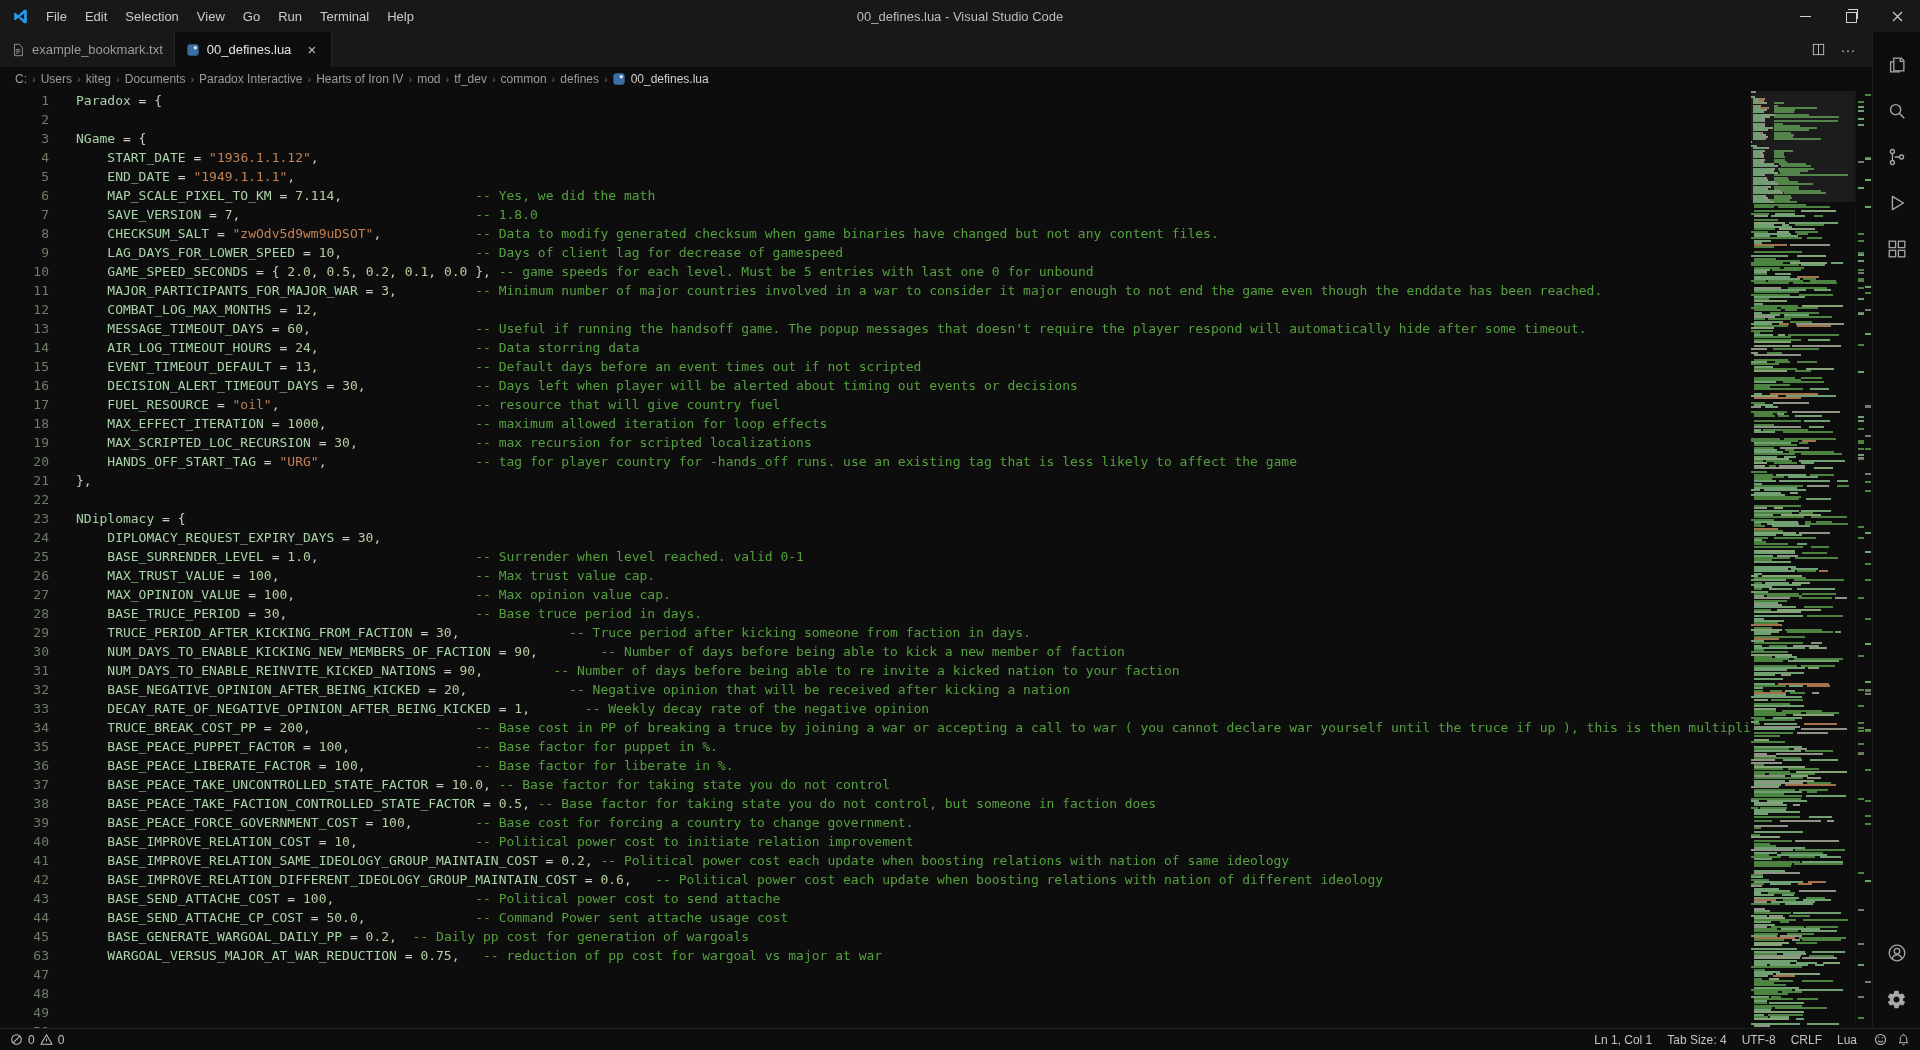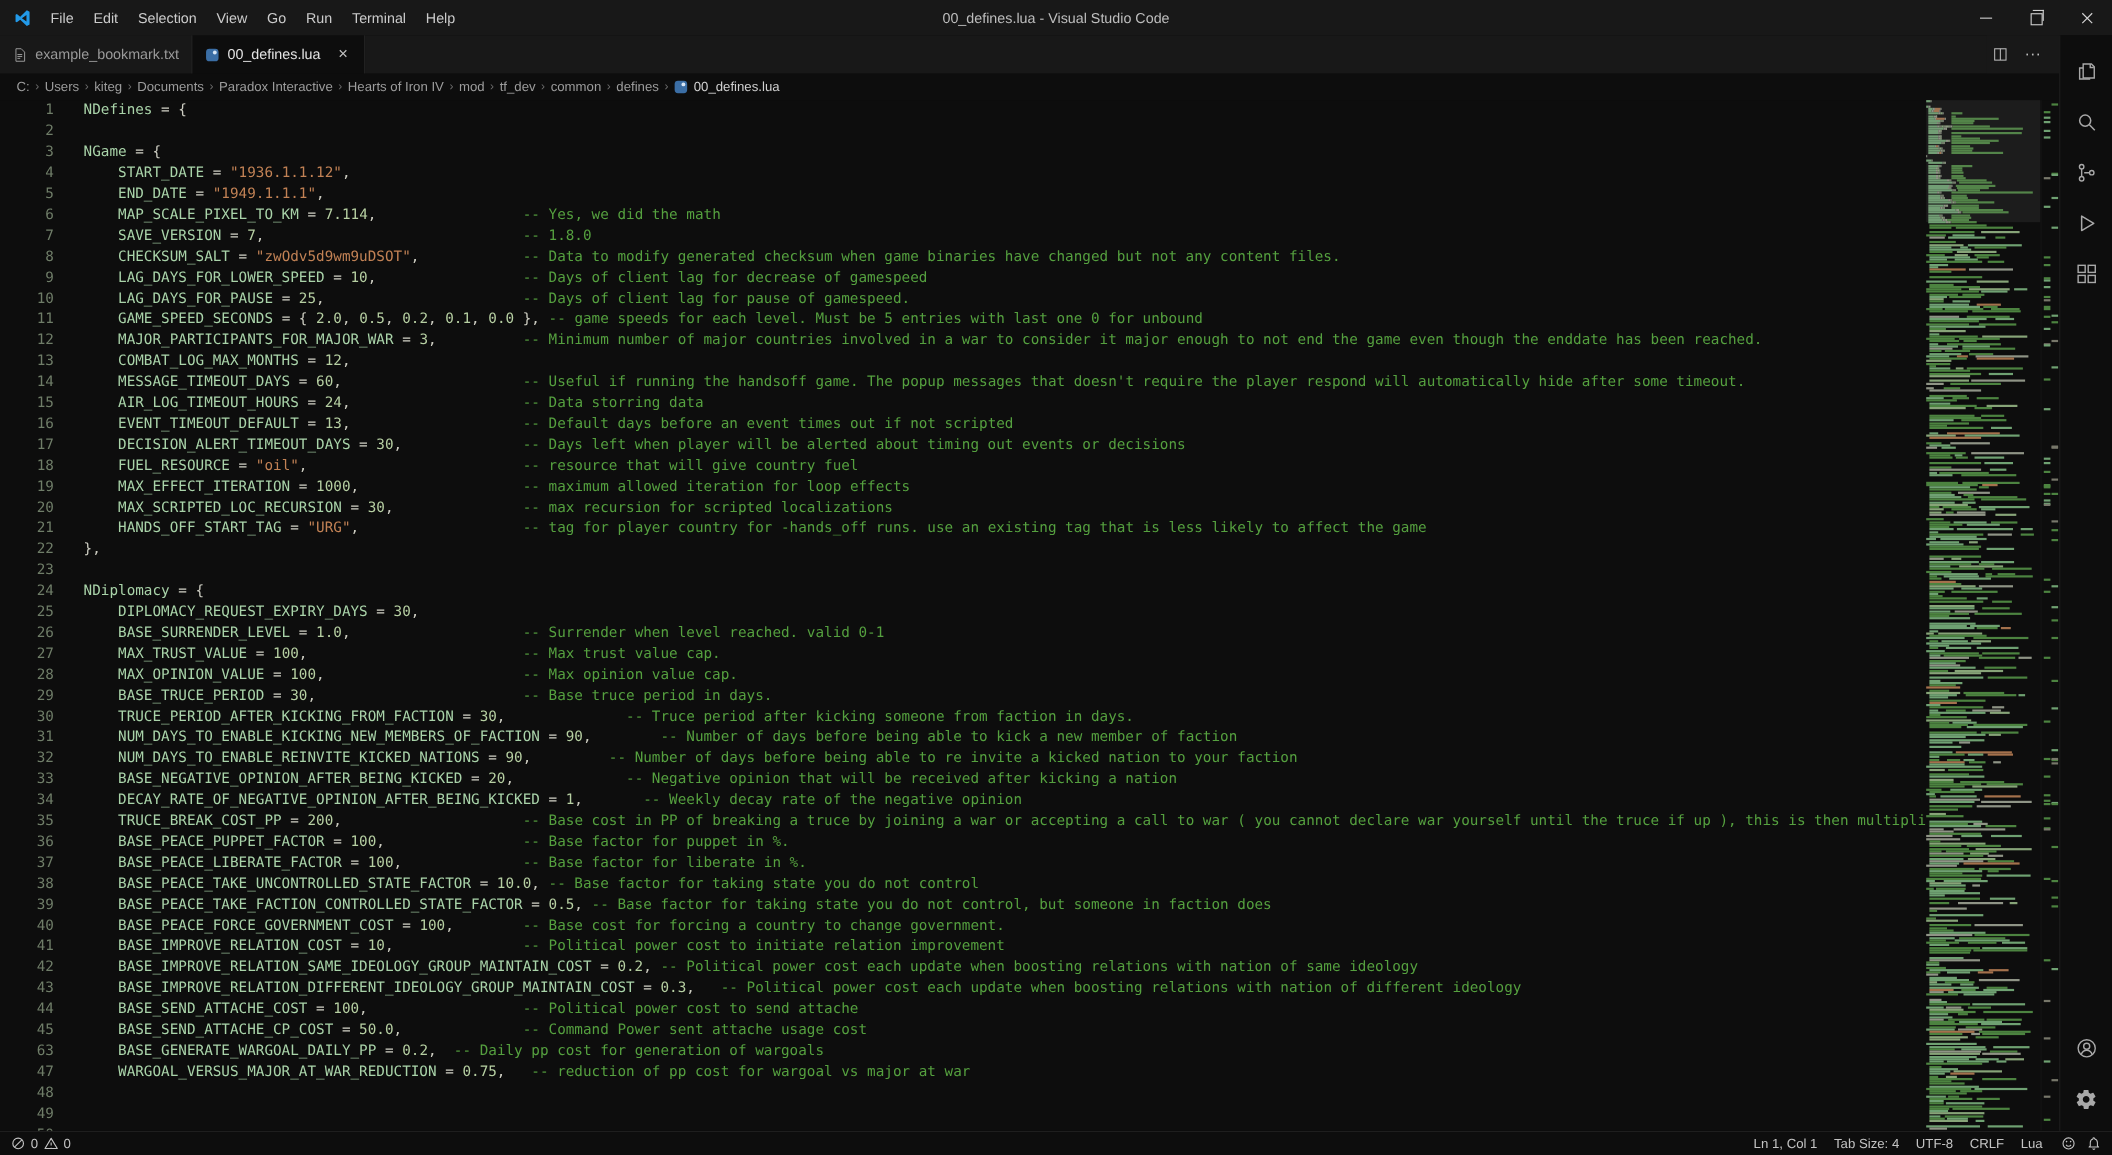--- a/index.html
+++ b/index.html
@@ -218,30 +218,29 @@
           <div class="ln">43</div>
           <div class="ln">44</div>
           <div class="ln">45</div>
           <div class="ln">63</div>
           <div class="ln">47</div>
           <div class="ln">48</div>
           <div class="ln">49</div>
           <div class="ln">50</div>
         </div>
       <div class="code-area">
-          <div class="code-line"><span class="tk-v">NDefines</span><span class="tk-p"> = {</span></div>
+          <div class="code-line"><span class="tk-v">Paradox</span><span class="tk-p"> = {</span></div>
           <div class="code-line"></div>
           <div class="code-line"><span class="tk-v">NGame</span><span class="tk-p"> = {</span></div>
           <div class="code-line">    <span class="tk-v">START_DATE</span><span class="tk-p"> = </span><span class="tk-s">"1936.1.1.12"</span><span class="tk-p">,</span></div>
           <div class="code-line">    <span class="tk-v">END_DATE</span><span class="tk-p"> = </span><span class="tk-s">"1949.1.1.1"</span><span class="tk-p">,</span></div>
           <div class="code-line">    <span class="tk-v">MAP_SCALE_PIXEL_TO_KM</span><span class="tk-p"> = </span><span class="tk-n">7.114</span><span class="tk-p">,</span>                 <span class="tk-c">-- Yes, we did the math</span></div>
           <div class="code-line">    <span class="tk-v">SAVE_VERSION</span><span class="tk-p"> = </span><span class="tk-n">7</span><span class="tk-p">,</span>                              <span class="tk-c">-- 1.8.0</span></div>
           <div class="code-line">    <span class="tk-v">CHECKSUM_SALT</span><span class="tk-p"> = </span><span class="tk-s">"zwOdv5d9wm9uDSOT"</span><span class="tk-p">,</span>            <span class="tk-c">-- Data to modify generated checksum when game binaries have changed but not any content files.</span></div>
           <div class="code-line">    <span class="tk-v">LAG_DAYS_FOR_LOWER_SPEED</span><span class="tk-p"> = </span><span class="tk-n">10</span><span class="tk-p">,</span>                 <span class="tk-c">-- Days of client lag for decrease of gamespeed</span></div>
-          <div class="code-line">    <span class="tk-v">LAG_DAYS_FOR_PAUSE</span><span class="tk-p"> = </span><span class="tk-n">25</span><span class="tk-p">,</span>                       <span class="tk-c">-- Days of client lag for pause of gamespeed.</span></div>
           <div class="code-line">    <span class="tk-v">GAME_SPEED_SECONDS</span><span class="tk-p"> = { </span><span class="tk-n">2.0</span><span class="tk-p">, </span><span class="tk-n">0.5</span><span class="tk-p">, </span><span class="tk-n">0.2</span><span class="tk-p">, </span><span class="tk-n">0.1</span><span class="tk-p">, </span><span class="tk-n">0.0</span><span class="tk-p"> },</span> <span class="tk-c">-- game speeds for each level. Must be 5 entries with last one 0 for unbound</span></div>
           <div class="code-line">    <span class="tk-v">MAJOR_PARTICIPANTS_FOR_MAJOR_WAR</span><span class="tk-p"> = </span><span class="tk-n">3</span><span class="tk-p">,</span>          <span class="tk-c">-- Minimum number of major countries involved in a war to consider it major enough to not end the game even though the enddate has been reached.</span></div>
           <div class="code-line">    <span class="tk-v">COMBAT_LOG_MAX_MONTHS</span><span class="tk-p"> = </span><span class="tk-n">12</span><span class="tk-p">,</span></div>
           <div class="code-line">    <span class="tk-v">MESSAGE_TIMEOUT_DAYS</span><span class="tk-p"> = </span><span class="tk-n">60</span><span class="tk-p">,</span>                     <span class="tk-c">-- Useful if running the handsoff game. The popup messages that doesn't require the player respond will automatically hide after some timeout.</span></div>
           <div class="code-line">    <span class="tk-v">AIR_LOG_TIMEOUT_HOURS</span><span class="tk-p"> = </span><span class="tk-n">24</span><span class="tk-p">,</span>                    <span class="tk-c">-- Data storring data</span></div>
           <div class="code-line">    <span class="tk-v">EVENT_TIMEOUT_DEFAULT</span><span class="tk-p"> = </span><span class="tk-n">13</span><span class="tk-p">,</span>                    <span class="tk-c">-- Default days before an event times out if not scripted</span></div>
           <div class="code-line">    <span class="tk-v">DECISION_ALERT_TIMEOUT_DAYS</span><span class="tk-p"> = </span><span class="tk-n">30</span><span class="tk-p">,</span>              <span class="tk-c">-- Days left when player will be alerted about timing out events or decisions</span></div>
           <div class="code-line">    <span class="tk-v">FUEL_RESOURCE</span><span class="tk-p"> = </span><span class="tk-s">"oil"</span><span class="tk-p">,</span>                         <span class="tk-c">-- resource that will give country fuel</span></div>
           <div class="code-line">    <span class="tk-v">MAX_EFFECT_ITERATION</span><span class="tk-p"> = </span><span class="tk-n">1000</span><span class="tk-p">,</span>                   <span class="tk-c">-- maximum allowed iteration for loop effects</span></div>
           <div class="code-line">    <span class="tk-v">MAX_SCRIPTED_LOC_RECURSION</span><span class="tk-p"> = </span><span class="tk-n">30</span><span class="tk-p">,</span>               <span class="tk-c">-- max recursion for scripted localizations</span></div>
@@ -260,21 +259,21 @@
           <div class="code-line">    <span class="tk-v">BASE_NEGATIVE_OPINION_AFTER_BEING_KICKED</span><span class="tk-p"> = </span><span class="tk-n">20</span><span class="tk-p">,</span>             <span class="tk-c">-- Negative opinion that will be received after kicking a nation</span></div>
           <div class="code-line">    <span class="tk-v">DECAY_RATE_OF_NEGATIVE_OPINION_AFTER_BEING_KICKED</span><span class="tk-p"> = </span><span class="tk-n">1</span><span class="tk-p">,</span>       <span class="tk-c">-- Weekly decay rate of the negative opinion</span></div>
           <div class="code-line">    <span class="tk-v">TRUCE_BREAK_COST_PP</span><span class="tk-p"> = </span><span class="tk-n">200</span><span class="tk-p">,</span>                     <span class="tk-c">-- Base cost in PP of breaking a truce by joining a war or accepting a call to war ( you cannot declare war yourself until the truce if up ), this is then multiplie</span></div>
           <div class="code-line">    <span class="tk-v">BASE_PEACE_PUPPET_FACTOR</span><span class="tk-p"> = </span><span class="tk-n">100</span><span class="tk-p">,</span>                <span class="tk-c">-- Base factor for puppet in %.</span></div>
           <div class="code-line">    <span class="tk-v">BASE_PEACE_LIBERATE_FACTOR</span><span class="tk-p"> = </span><span class="tk-n">100</span><span class="tk-p">,</span>              <span class="tk-c">-- Base factor for liberate in %.</span></div>
           <div class="code-line">    <span class="tk-v">BASE_PEACE_TAKE_UNCONTROLLED_STATE_FACTOR</span><span class="tk-p"> = </span><span class="tk-n">10.0</span><span class="tk-p">,</span> <span class="tk-c">-- Base factor for taking state you do not control</span></div>
           <div class="code-line">    <span class="tk-v">BASE_PEACE_TAKE_FACTION_CONTROLLED_STATE_FACTOR</span><span class="tk-p"> = </span><span class="tk-n">0.5</span><span class="tk-p">,</span> <span class="tk-c">-- Base factor for taking state you do not control, but someone in faction does</span></div>
           <div class="code-line">    <span class="tk-v">BASE_PEACE_FORCE_GOVERNMENT_COST</span><span class="tk-p"> = </span><span class="tk-n">100</span><span class="tk-p">,</span>        <span class="tk-c">-- Base cost for forcing a country to change government.</span></div>
           <div class="code-line">    <span class="tk-v">BASE_IMPROVE_RELATION_COST</span><span class="tk-p"> = </span><span class="tk-n">10</span><span class="tk-p">,</span>               <span class="tk-c">-- Political power cost to initiate relation improvement</span></div>
           <div class="code-line">    <span class="tk-v">BASE_IMPROVE_RELATION_SAME_IDEOLOGY_GROUP_MAINTAIN_COST</span><span class="tk-p"> = </span><span class="tk-n">0.2</span><span class="tk-p">,</span> <span class="tk-c">-- Political power cost each update when boosting relations with nation of same ideology</span></div>
-          <div class="code-line">    <span class="tk-v">BASE_IMPROVE_RELATION_DIFFERENT_IDEOLOGY_GROUP_MAINTAIN_COST</span><span class="tk-p"> = </span><span class="tk-n">0.3</span><span class="tk-p">,</span>   <span class="tk-c">-- Political power cost each update when boosting relations with nation of different ideology</span></div>
+          <div class="code-line">    <span class="tk-v">BASE_IMPROVE_RELATION_DIFFERENT_IDEOLOGY_GROUP_MAINTAIN_COST</span><span class="tk-p"> = </span><span class="tk-n">0.6</span><span class="tk-p">,</span>   <span class="tk-c">-- Political power cost each update when boosting relations with nation of different ideology</span></div>
           <div class="code-line">    <span class="tk-v">BASE_SEND_ATTACHE_COST</span><span class="tk-p"> = </span><span class="tk-n">100</span><span class="tk-p">,</span>                  <span class="tk-c">-- Political power cost to send attache</span></div>
           <div class="code-line">    <span class="tk-v">BASE_SEND_ATTACHE_CP_COST</span><span class="tk-p"> = </span><span class="tk-n">50.0</span><span class="tk-p">,</span>              <span class="tk-c">-- Command Power sent attache usage cost</span></div>
           <div class="code-line">    <span class="tk-v">BASE_GENERATE_WARGOAL_DAILY_PP</span><span class="tk-p"> = </span><span class="tk-n">0.2</span><span class="tk-p">,</span>  <span class="tk-c">-- Daily pp cost for generation of wargoals</span></div>
           <div class="code-line">    <span class="tk-v">WARGOAL_VERSUS_MAJOR_AT_WAR_REDUCTION</span><span class="tk-p"> = </span><span class="tk-n">0.75</span><span class="tk-p">,</span>   <span class="tk-c">-- reduction of pp cost for wargoal vs major at war</span></div>
         </div>
       <div class="minimap">
           <div class="mm-row">
             <span class="mm-seg" style="width: 3.6px; background: rgb(111, 161, 114);"></span>
             <span class="mm-seg" style="width: 1.8px; background: rgb(143, 148, 134);"></span>
           </div>

